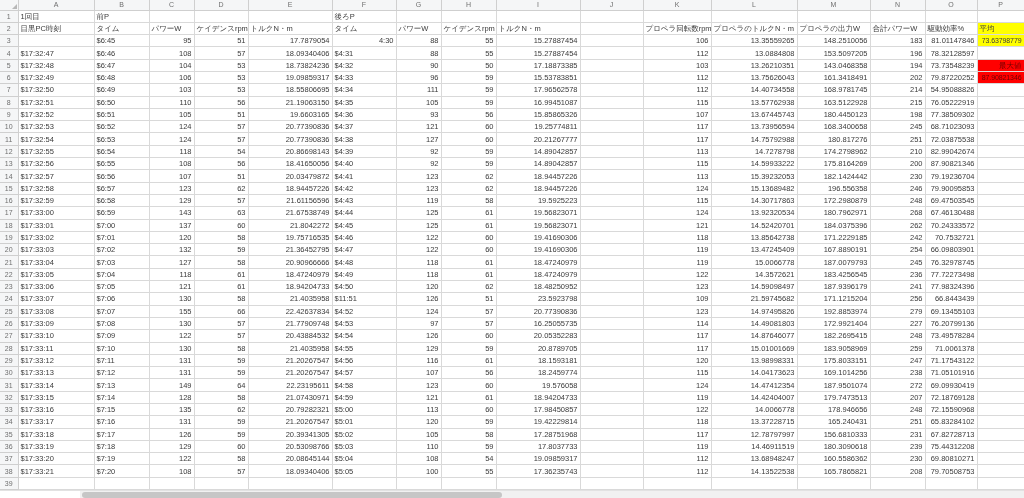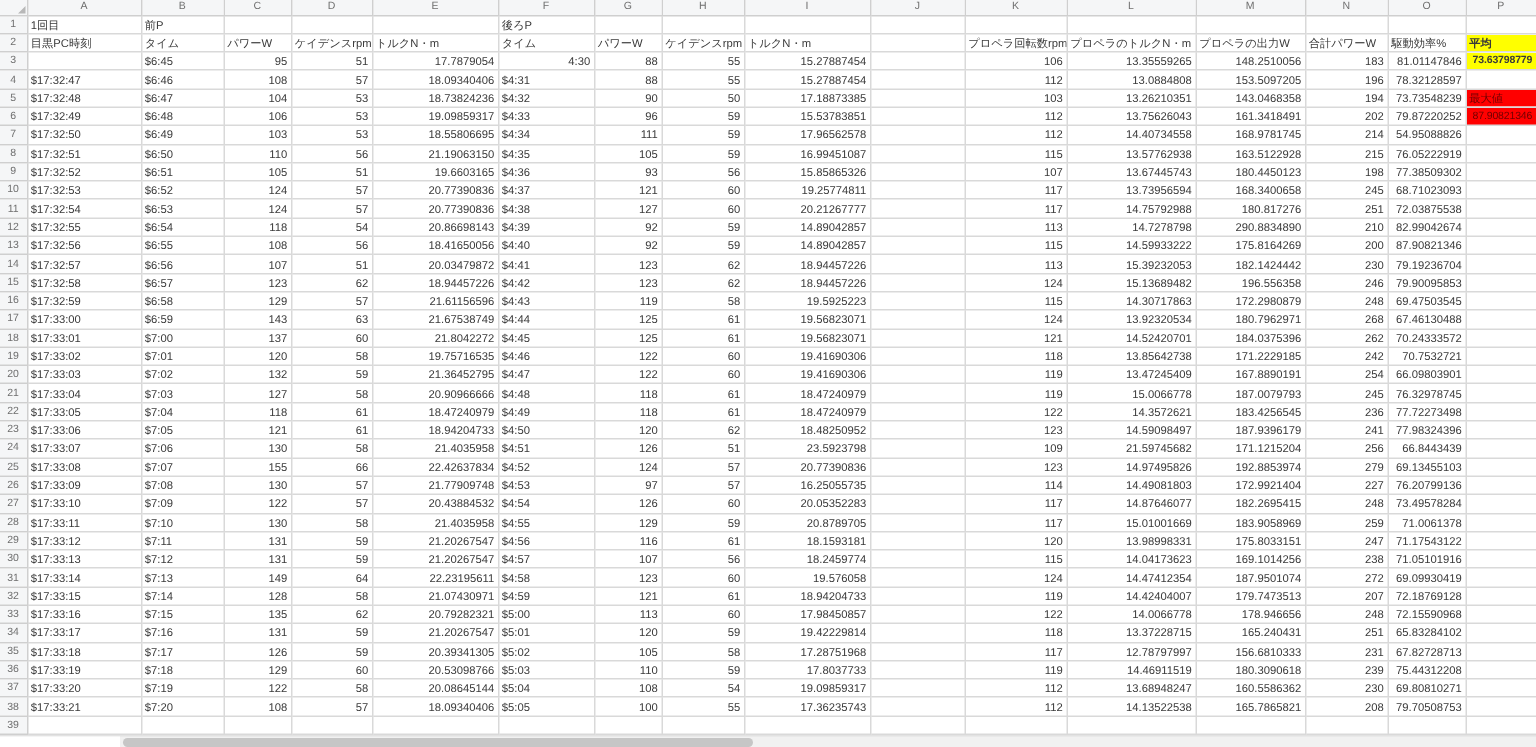--- a/index.html
+++ b/index.html
@@ -41,22 +41,22 @@
     position: relative;
   }
   #grid td.rownum {
     background: #f5f6f7;
     color: #6f6f6f;
     font-size: 7px;
     text-align: center;
     border-color: #cfcfcf;
   }
   #grid td.num { text-align: right; }
-  #grid td.hl-yellow { background: var(--hl-yellow, #ffff00); font-weight: bold; }
-  #grid td.hl-red { background: var(--hl-red, #ff0000); color: var(--red-text, #700000); }
+  #grid td.hl-yellow { background: var(--hl-yellow, #ffff00); }
+  #grid td.hl-red { background: var(--hl-red, #ff0000); color: var(--red-text, #700000); text-align: right; }
   #grid td.small { font-size: 7px; letter-spacing: -0.1px; }
   #corner-triangle {
     position: absolute; right: 1px; bottom: 1px;
     width: 0; height: 0;
     border-left: 5px solid transparent;
     border-bottom: 5px solid #b8b8b8;
   }
   #hscroll {
     position: absolute; left: 0; bottom: 0;
     width: 1024px; height: 8px;
@@ -336,21 +336,21 @@
           <td class="num">118</td>
           <td class="num">54</td>
           <td class="num">20.86698143</td>
           <td>$4:39</td>
           <td class="num">92</td>
           <td class="num">59</td>
           <td class="num">14.89042857</td>
           <td></td>
           <td class="num">113</td>
           <td class="num">14.7278798</td>
-          <td class="num">290.8834890</td>
+          <td class="num">174.2798962</td>
           <td class="num">210</td>
           <td class="num">82.99042674</td>
           <td></td>
         </tr>
         <tr>
           <td class="rownum">13</td>
           <td>$17:32:56</td>
           <td>$6:55</td>
           <td class="num">108</td>
           <td class="num">56</td>
@@ -557,21 +557,21 @@
           <td class="num">77.98324396</td>
           <td></td>
         </tr>
         <tr>
           <td class="rownum">24</td>
           <td>$17:33:07</td>
           <td>$7:06</td>
           <td class="num">130</td>
           <td class="num">58</td>
           <td class="num">21.4035958</td>
-          <td>$4:51</td>
+          <td>$11:51</td>
           <td class="num">126</td>
           <td class="num">51</td>
           <td class="num">23.5923798</td>
           <td></td>
           <td class="num">109</td>
           <td class="num">21.59745682</td>
           <td class="num">171.1215204</td>
           <td class="num">256</td>
           <td class="num">66.8443439</td>
           <td></td>

